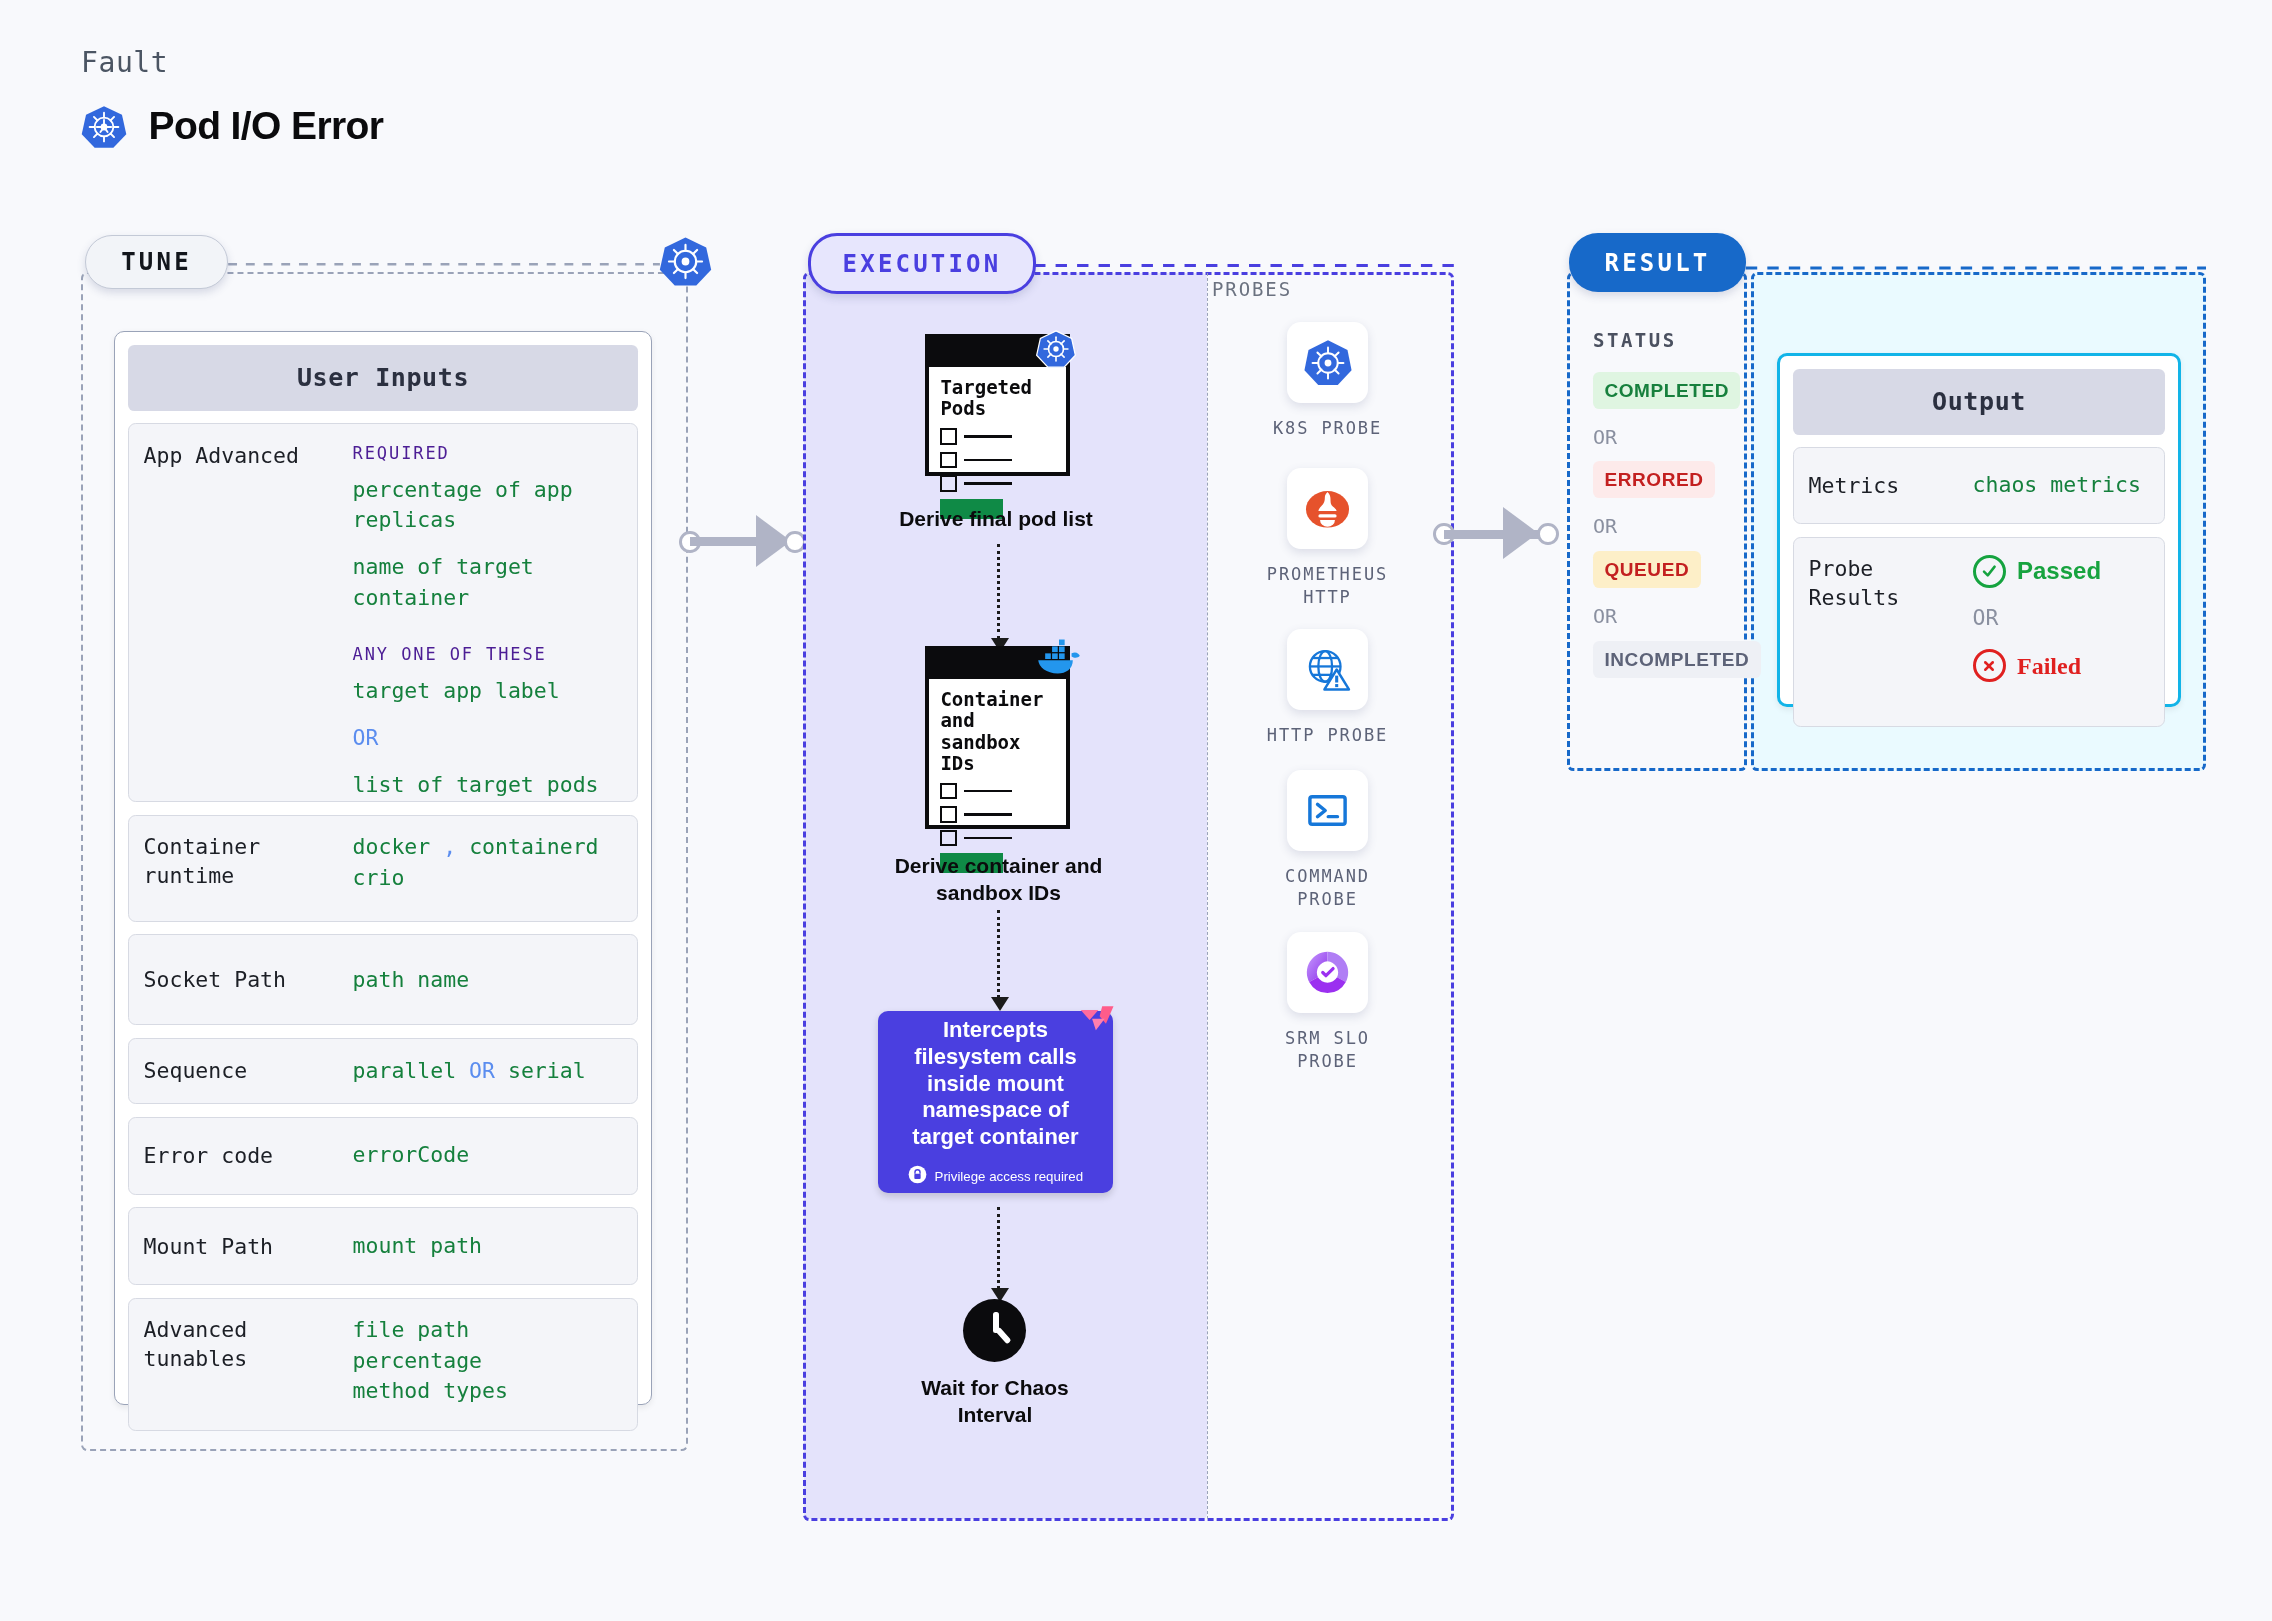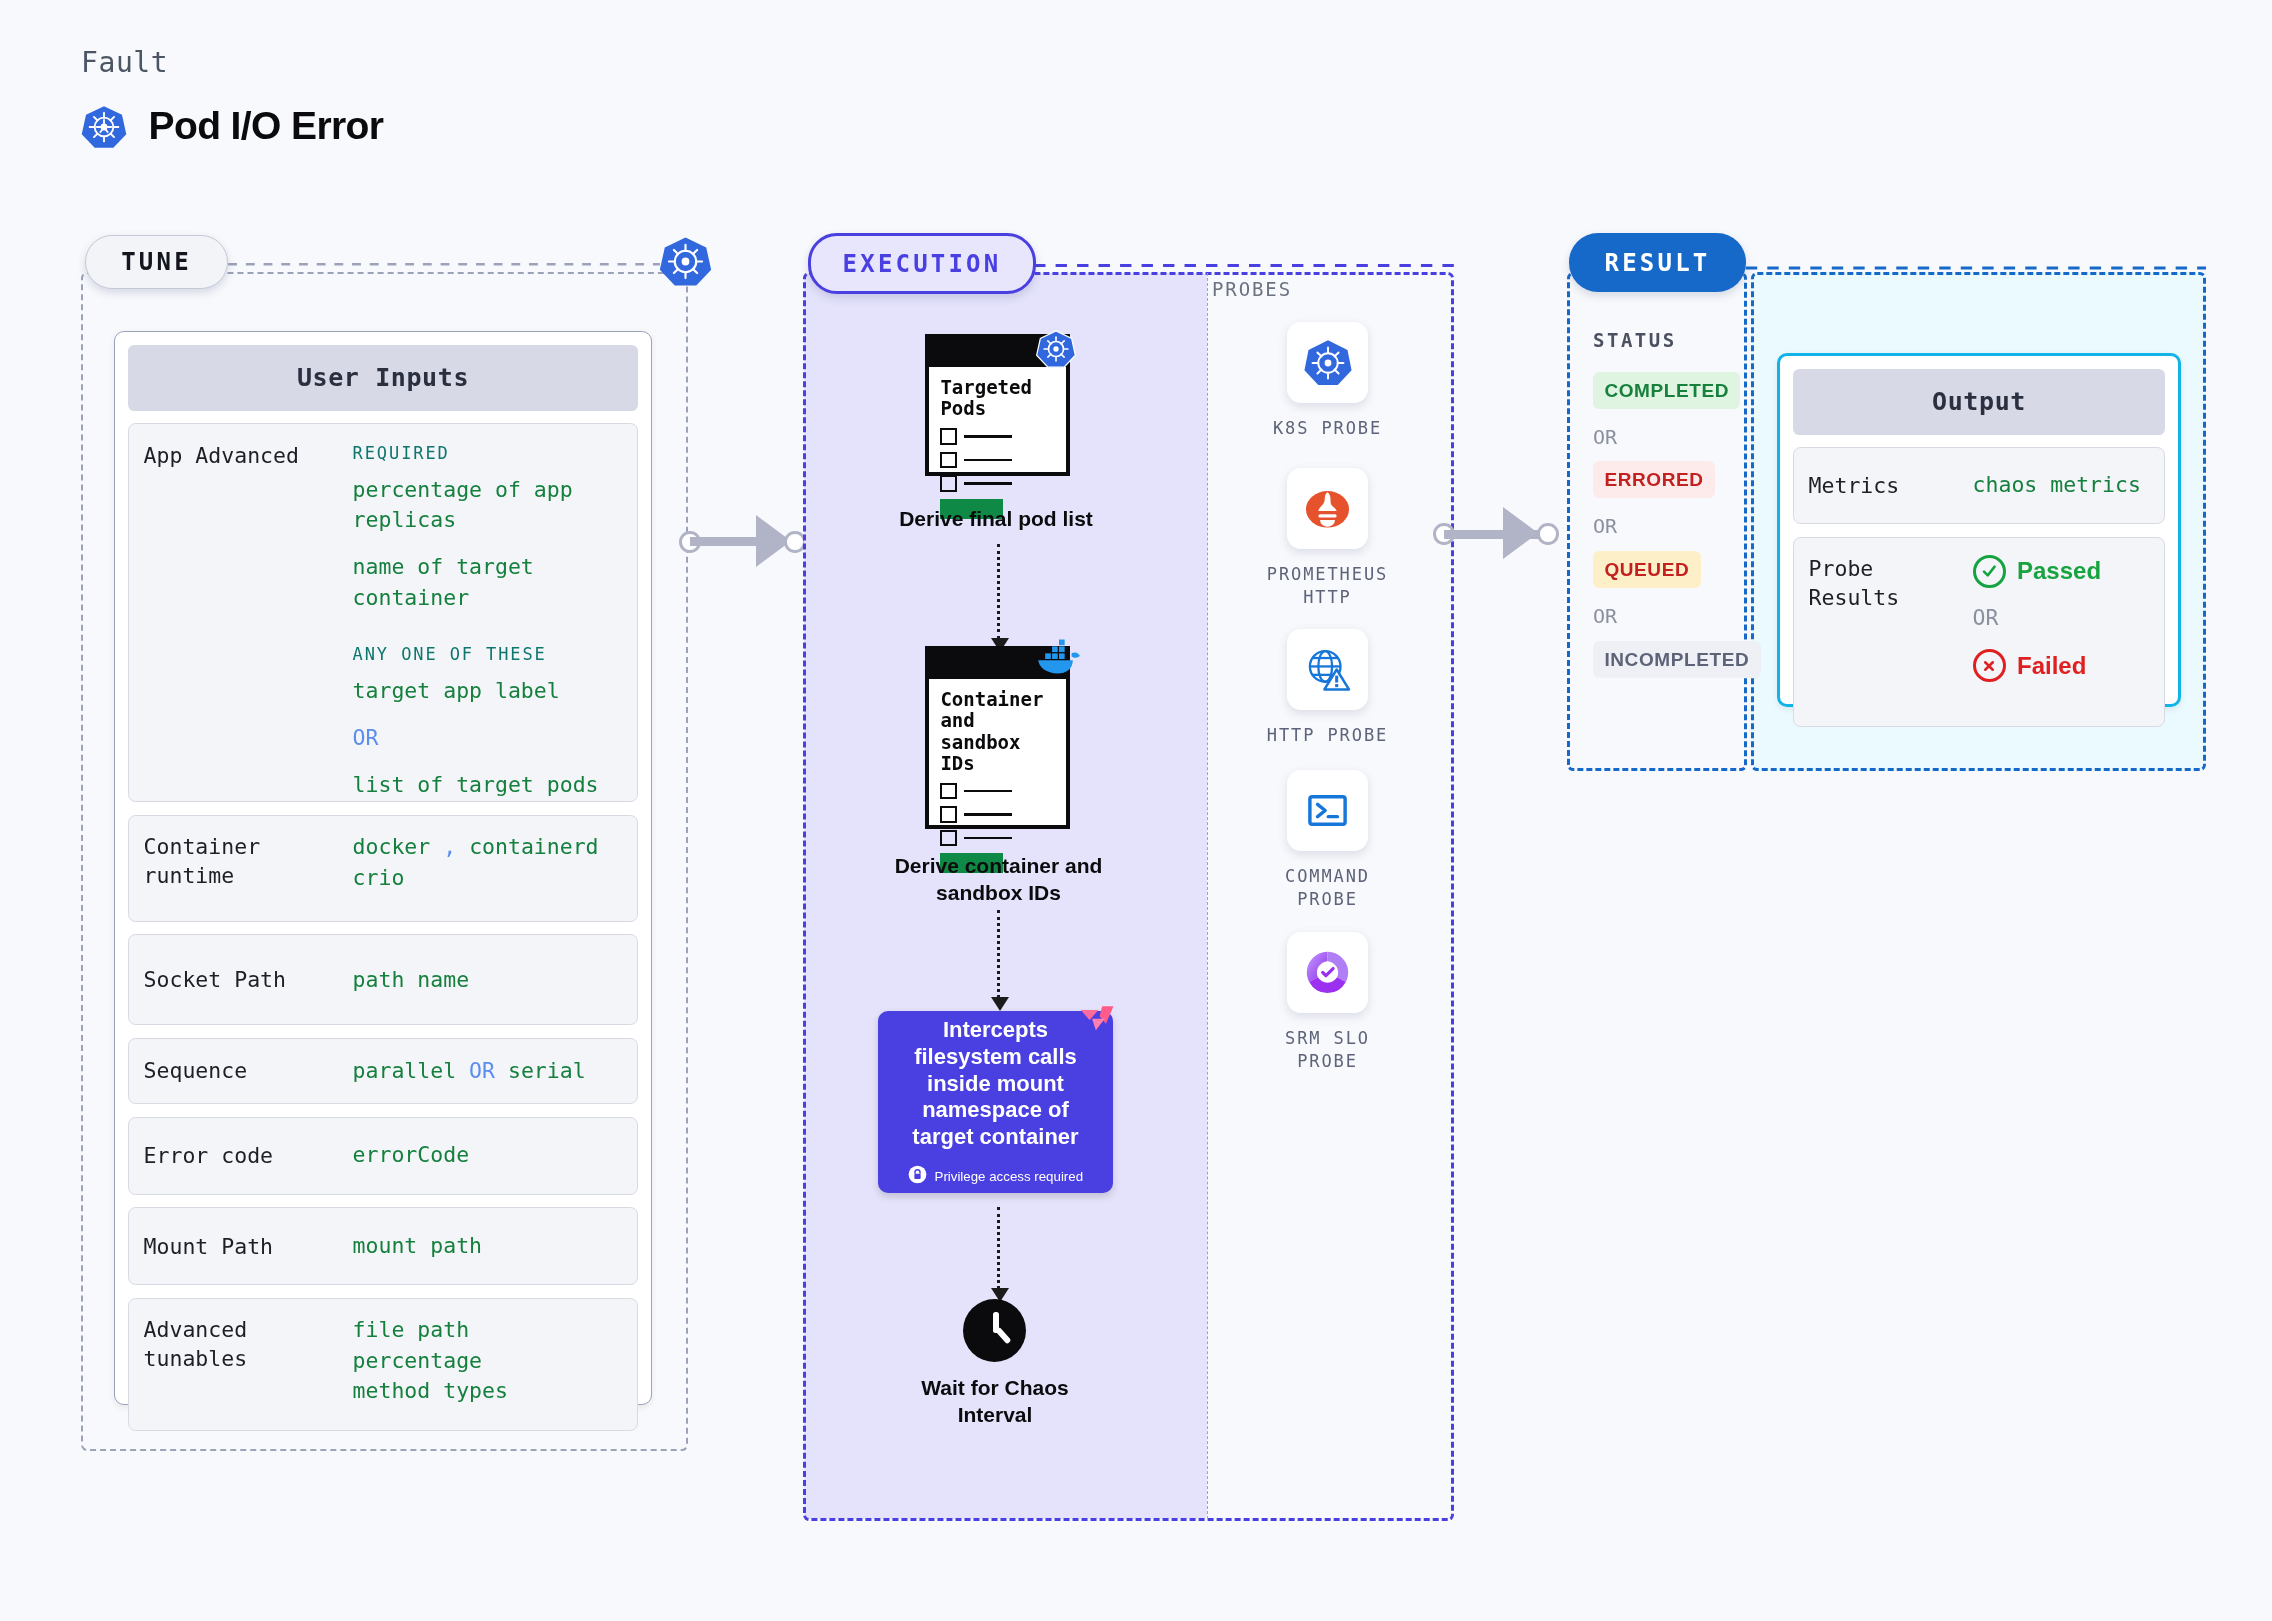--- a/index.html
+++ b/index.html
@@ -59,21 +59,21 @@
     display:flex;padding:16.4px 15px;
   }
   .f-label{
     width:209px;flex:0 0 209px;
     font-family:"DejaVu Sans Mono","Liberation Mono",monospace;
     font-size:21.5px;color:#1c1f26;line-height:1.35;
   }
   .f-values{flex:1;font-family:"DejaVu Sans Mono","Liberation Mono",monospace;font-size:21.5px;line-height:1.42;}
   .v-blue{color:#15803d;}
   .v-or{color:#5b8def;}
-  .v-req{color:#0f766e;font-size:17px;letter-spacing:1.9px;display:block;margin-bottom:10px;}
+  .v-req{color:#4c1d95;font-size:17px;letter-spacing:1.9px;display:block;margin-bottom:10px;}
   .v-gap{height:16.4px;}
 
   
   #exec-wrap{left:803px;top:272px;width:651px;height:1249px;
     border:3.2px dashed #4a3fe0;border-radius:6.3px;background:transparent;}
   #exec-fill{position:absolute;left:804px;top:273px;width:403px;height:1246px;background:#e4e3fb;border-radius:5px;}
   #exec-pill{left:808px;top:233px;width:228px;height:61px;background:#e7e6fd;
     border:3.2px solid #4a3fe0;color:#4a3fe0;}
   #probes-divider{position:absolute;left:1207px;top:273px;width:0;height:1246px;border-left:1.9px dashed #9aa3b8;}
   #probes-label{position:absolute;left:1212px;top:278px;font-family:"DejaVu Sans Mono","Liberation Mono",monospace;
@@ -498,21 +498,21 @@
       <div style="height:15px"></div>
       <div class="v-or" style="color:#8a90a0;">OR</div>
       <div style="height:15px"></div>
       <div style="display:flex;align-items:center;gap:11.4px;">
         <span class="x-circle">
           <svg width="20" height="20" viewBox="0 0 32 32">
               <line x1="10" y1="10" x2="22" y2="22" stroke="#e02020" stroke-width="4" stroke-linecap="round"></line>
               <line x1="22" y1="10" x2="10" y2="22" stroke="#e02020" stroke-width="4" stroke-linecap="round"></line>
             </svg>
         </span>
-        <span style="font-family:Liberation Sans, sans-serif;font-weight:bold;font-size:24px;color:#e02020;">Failed</span>
+        <span style="font-family:Liberation Serif, serif;font-weight:bold;font-size:24px;color:#e02020;">Failed</span>
       </div>
     </div>
   </div>
 </div>
 
 <svg style="position:absolute;left:0;top:0;width:2273px;height:1622px;pointer-events:none;z-index:1" viewBox="0 0 3596 2566" width="2273" height="1622">
   <line x1="361" y1="418" x2="1044" y2="418" stroke="#9aa3b8" stroke-width="4" stroke-dasharray="14 14"></line>
   <line x1="1636" y1="420" x2="2300" y2="420" stroke="#4a3fe0" stroke-width="5" stroke-dasharray="18 16"></line>
   <line x1="2762" y1="424" x2="3490" y2="424" stroke="#1769c9" stroke-width="5" stroke-dasharray="18 16"></line>
 </svg>

